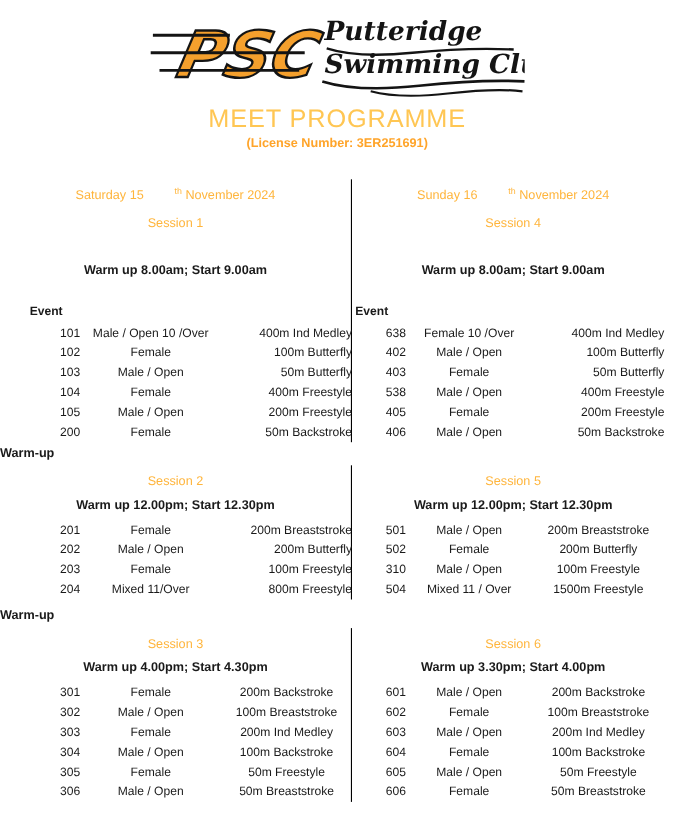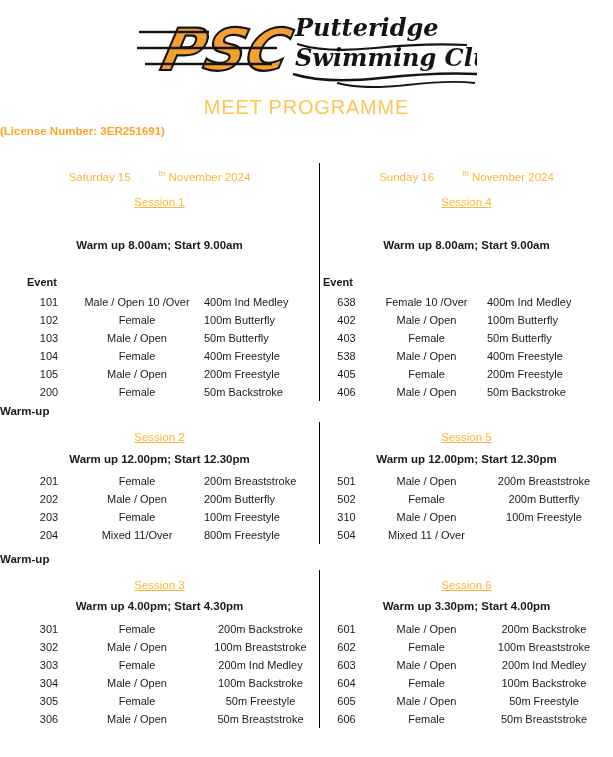--- a/index.html
+++ b/index.html
@@ -2,45 +2,45 @@
 <html><head>
 <meta charset="utf-8">
 <style>
   html,body { margin:0; padding:0; background:#ffffff; }
   body { width:613px; height:757px; font-family:"Liberation Sans",sans-serif; color:#1a1a1a; }
   .page { position:relative; width:613px; height:757px; overflow:hidden; background:#fff; }
 
   .masthead { height:88px; padding-top:8px; box-sizing:content-box;
               display:flex; justify-content:center; align-items:flex-start; }
 
-  .title { text-align:center; font-size:20px; letter-spacing:.8px; color:#FFC653;
+  .title { text-align:center; font-size:23px; letter-spacing:.8px; color:#FFC653;
            line-height:22px; margin-top:0; }
-  .license { text-align:left; font-size:11.5px; font-weight:bold; color:#FFA429;
+  .license { text-align:center; font-size:11.5px; font-weight:bold; color:#FFA429;
              line-height:17px; margin-top:5px; }
 
   .band { display:flex; margin-top:0; }
   .band-1 { margin-top:23px; }
   .colL { width:320px; box-sizing:border-box; border-right:1.6px solid #000; }
   .colR { width:293px; box-sizing:border-box; }
 
   .day { text-align:center; color:#FFB53C; font-size:11.5px; line-height:14px; padding-top:4px; }
   .day sup { font-size:8px;padding-left:28px; }
-  .session { text-align:center; color:#FFB53C; font-size:11.5px; line-height:14px; margin-top:11px;text-decoration:underline; }
+  .session { text-align:center; color:#FFB53C; font-size:11.5px; line-height:14px; margin-top:11px; }
   .warmline { text-align:center; font-weight:600; font-size:11.5px; line-height:15px; margin-top:29px; color:#1a1a1a; }
   .event-label { font-weight:bold; font-size:11px; line-height:13px; margin-top:23px; padding-left:27px; }
   .colR .event-label { padding-left:3px; }
 
   .etable { margin-top:4px; margin-left:25px; width:295px; font-size:11px; }
   .colR .etable { margin-left:4px; width:280px; }
   .erow { display:flex; line-height:18px; }
-  .c1 { width:48px; text-align:center; }
+  .c1 { width:48px; text-align:right; }
   .c2 { width:128px; text-align:center; }
   .colR .c1 { width:45px; }
   .colR .c2 { width:115px; }
-  .c3 { flex:1; text-align:left; padding-left:3px; }
+  .c3 { flex:1; text-align:right; padding-left:3px; }
   .s-center .c3 { text-align:center; padding-left:0; }
 
   .warmup-break { font-weight:600; font-size:11.5px; line-height:21px; height:21px; }
 
   .band-2 .session, .band-3 .session { margin-top:8px; }
   .band-2 .warmline { margin-top:8px; }
   .band-3 .warmline { margin-top:7px; }
   .band-2 .etable { margin-top:5px; }
   .band-3 .etable { margin-top:6px; }
   .band-2 { padding-bottom:5px; }
@@ -193,20 +193,21 @@
           <span class="c3">200m Butterfly</span>
         </div>
           <div class="erow">
           <span class="c1">310</span>
           <span class="c2">Male / Open</span>
           <span class="c3">100m Freestyle</span>
         </div>
           <div class="erow">
           <span class="c1">504</span>
           <span class="c2">Mixed 11 / Over</span>
+          <span class="c3">1500m Freestyle</span>
         </div>
         </div>
     </div>
   </div>
 
   <div class="warmup-break">Warm-up</div>
 
   <div class="band band-3">
     <div class="colL">
       <div class="session">Session 3</div>

